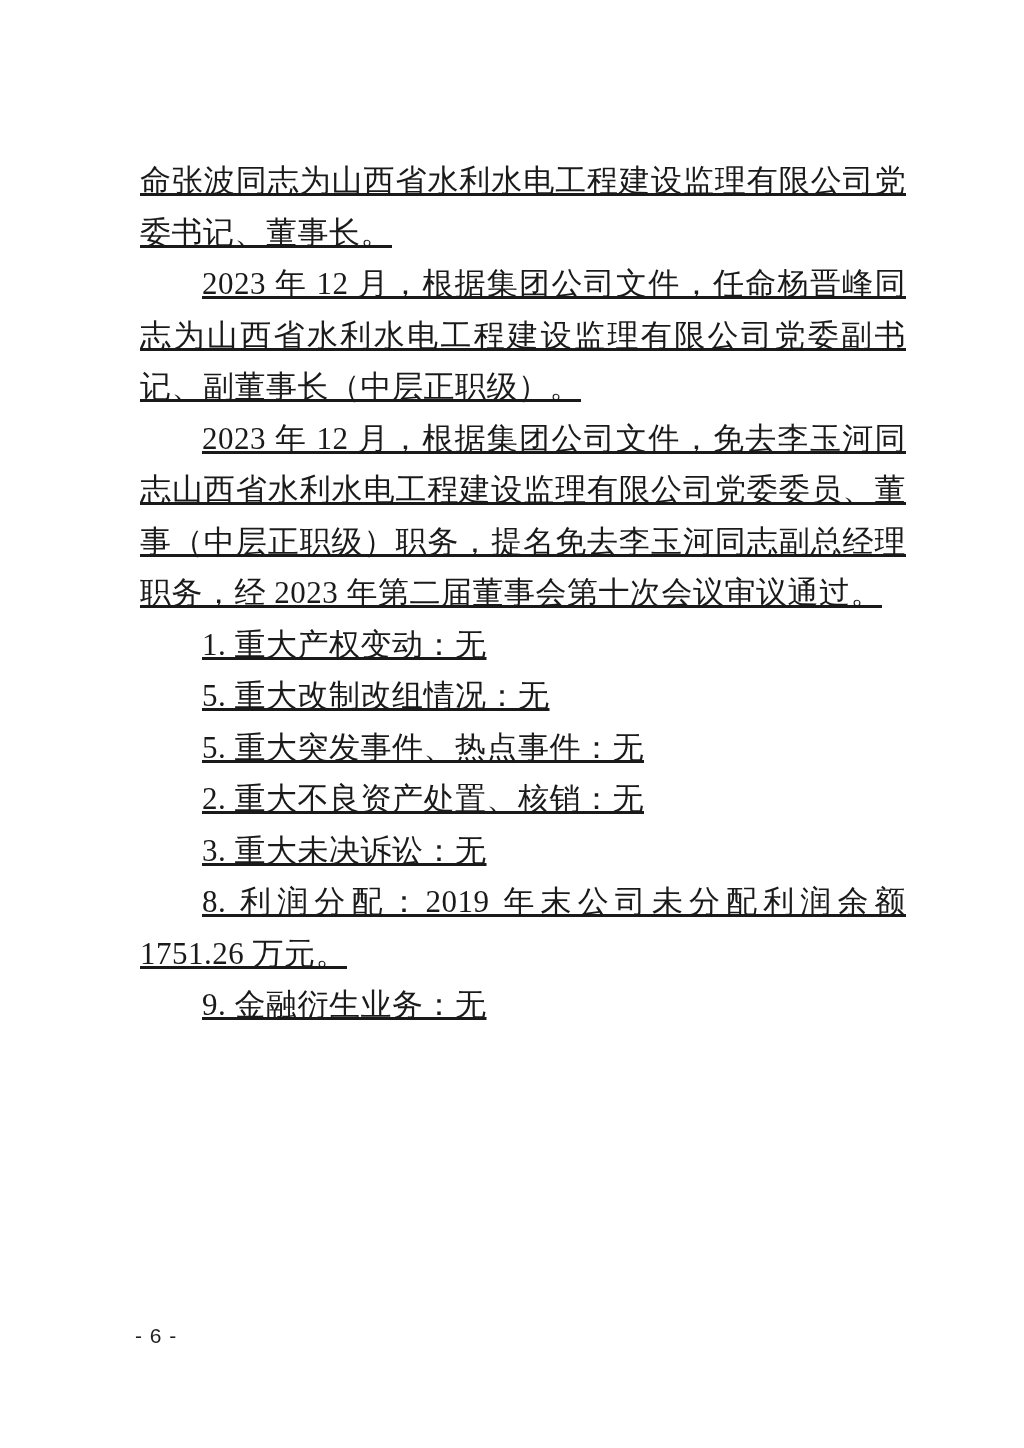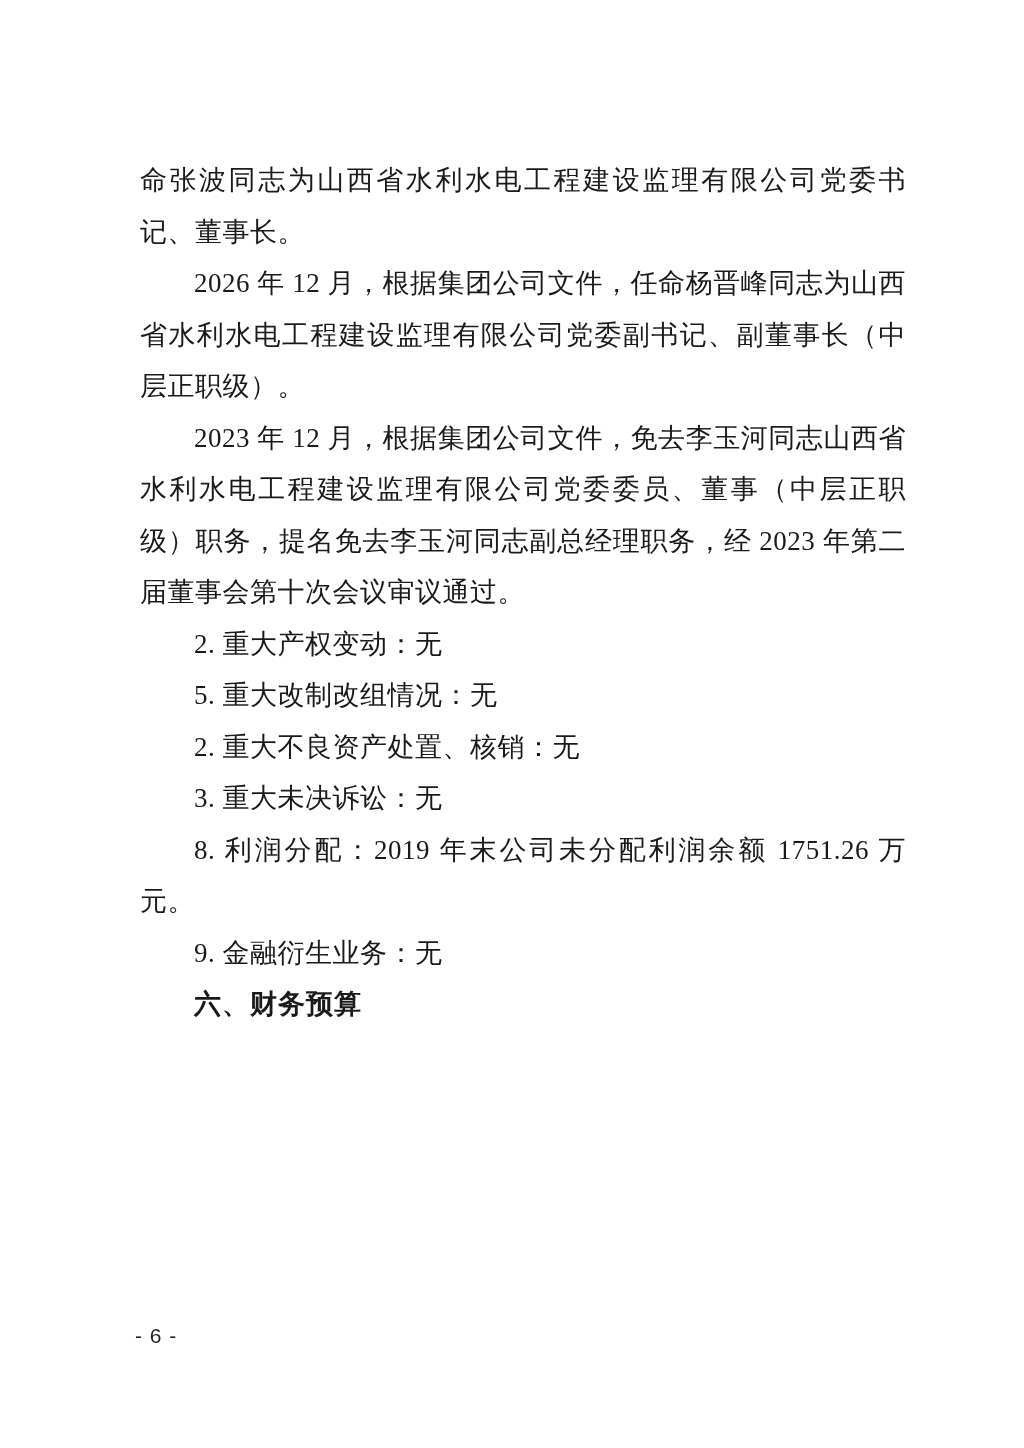--- a/index.html
+++ b/index.html
@@ -15,25 +15,26 @@
     background: #ffffff;
     overflow: hidden;
     font-family: "Liberation Serif", "DejaVu Serif", serif;
     color: #1a1a1a;
   }
   .content {
     position: absolute;
     left: 140px;
     top: 155px;
     width: 766px;
-    font-size: 27px;
+    font-size: 31px;
     line-height: 51.5px;
     text-align: justify;
     text-justify: inter-character;
     letter-spacing: 0.5px;
+    text-decoration: underline;
   }
   .content p {
     margin: 0;
     padding: 0;
   }
   .indent {
     text-indent: 2em;
   }
   .section-heading {
     font-family: "Liberation Sans", "DejaVu Sans", sans-serif;
@@ -52,24 +53,24 @@
     letter-spacing: 1px;
     text-align: center;
   }
 </style>
 </head>
 <body>
 
 <div class="page">
   <div class="content">
     <p>命张波同志为山西省水利水电工程建设监理有限公司党委书记、董事长。</p>
-    <p class="indent">2026 年 12 月，根据集团公司文件，任命杨晋峰同志为山西省水利水电工程建设监理有限公司党委副书记、副董事长（中层正职级）。</p>
+    <p class="indent">2023 年 12 月，根据集团公司文件，任命杨晋峰同志为山西省水利水电工程建设监理有限公司党委副书记、副董事长（中层正职级）。</p>
     <p class="indent">2023 年 12 月，根据集团公司文件，免去李玉河同志山西省水利水电工程建设监理有限公司党委委员、董事（中层正职级）职务，提名免去李玉河同志副总经理职务，经 2023 年第二届董事会第十次会议审议通过。</p>
-    <p class="indent">2. 重大产权变动：无</p>
+    <p class="indent">1. 重大产权变动：无</p>
     <p class="indent">5. 重大改制改组情况：无</p>
+    <p class="indent">5. 重大突发事件、热点事件：无</p>
     <p class="indent">2. 重大不良资产处置、核销：无</p>
     <p class="indent">3. 重大未决诉讼：无</p>
     <p class="indent">8. 利润分配：2019 年末公司未分配利润余额 1751.26 万元。</p>
     <p class="indent">9. 金融衍生业务：无</p>
-    <p class="section-heading">六、财务预算</p>
   </div>
   <div class="page-number">- 6 -</div>
 </div>
 
 </body></html>

